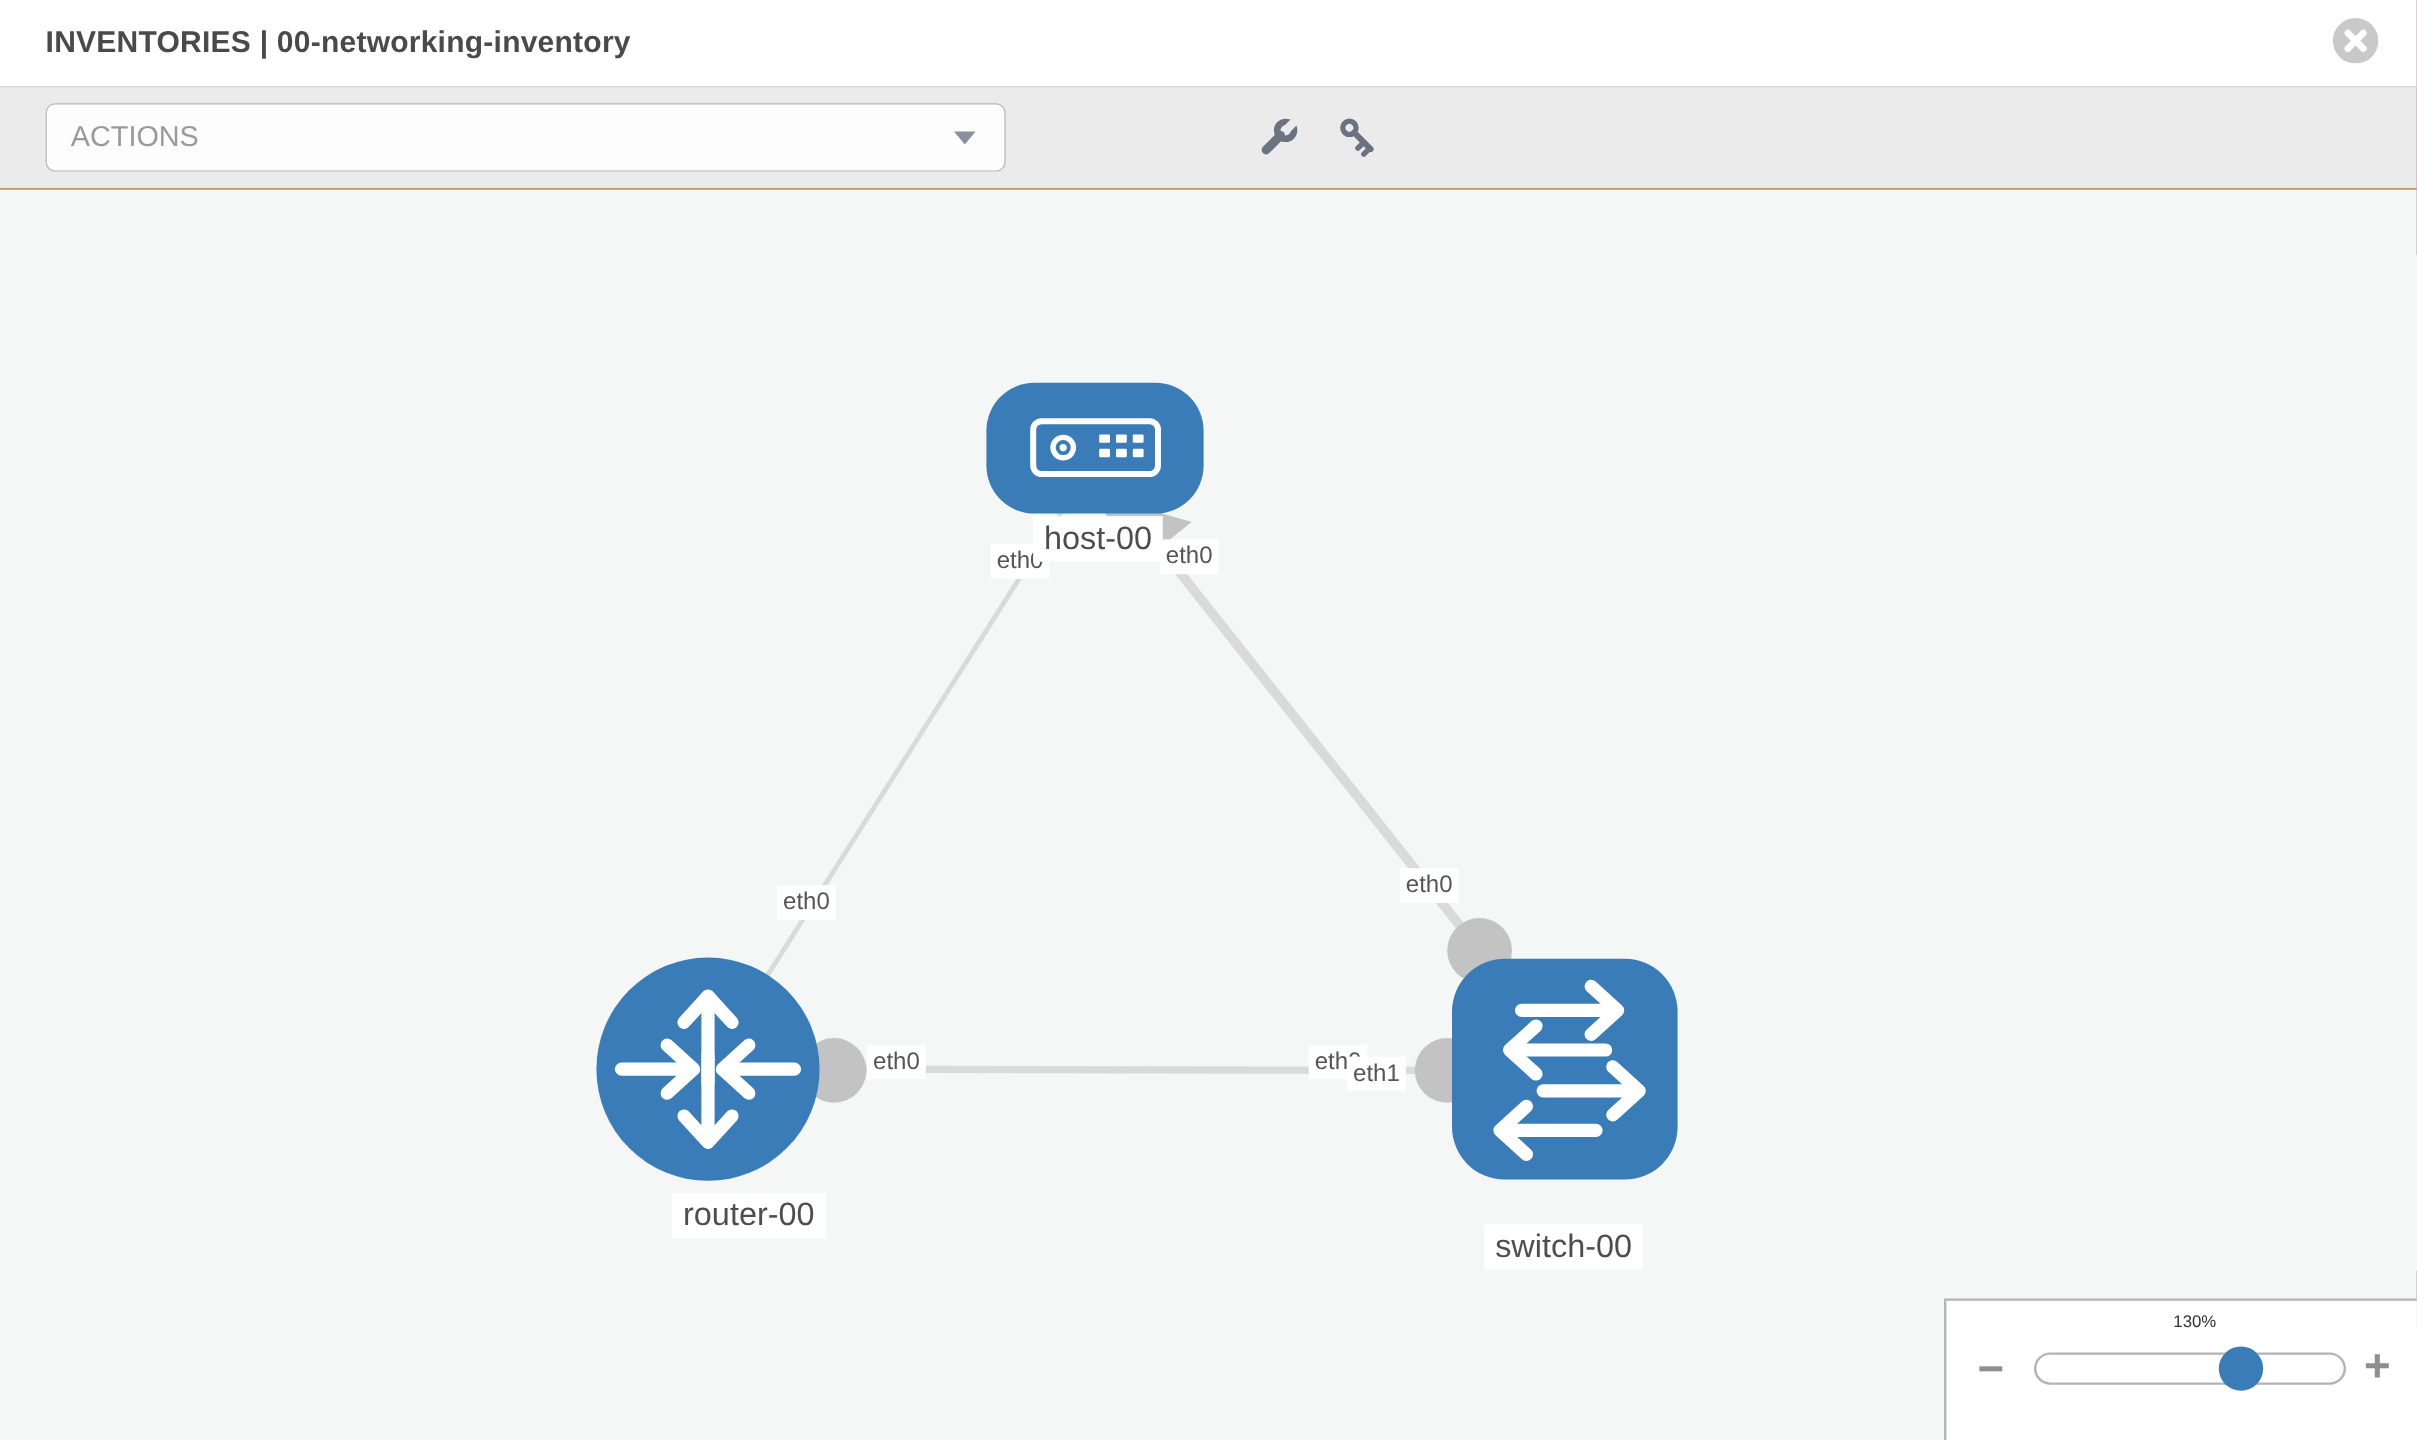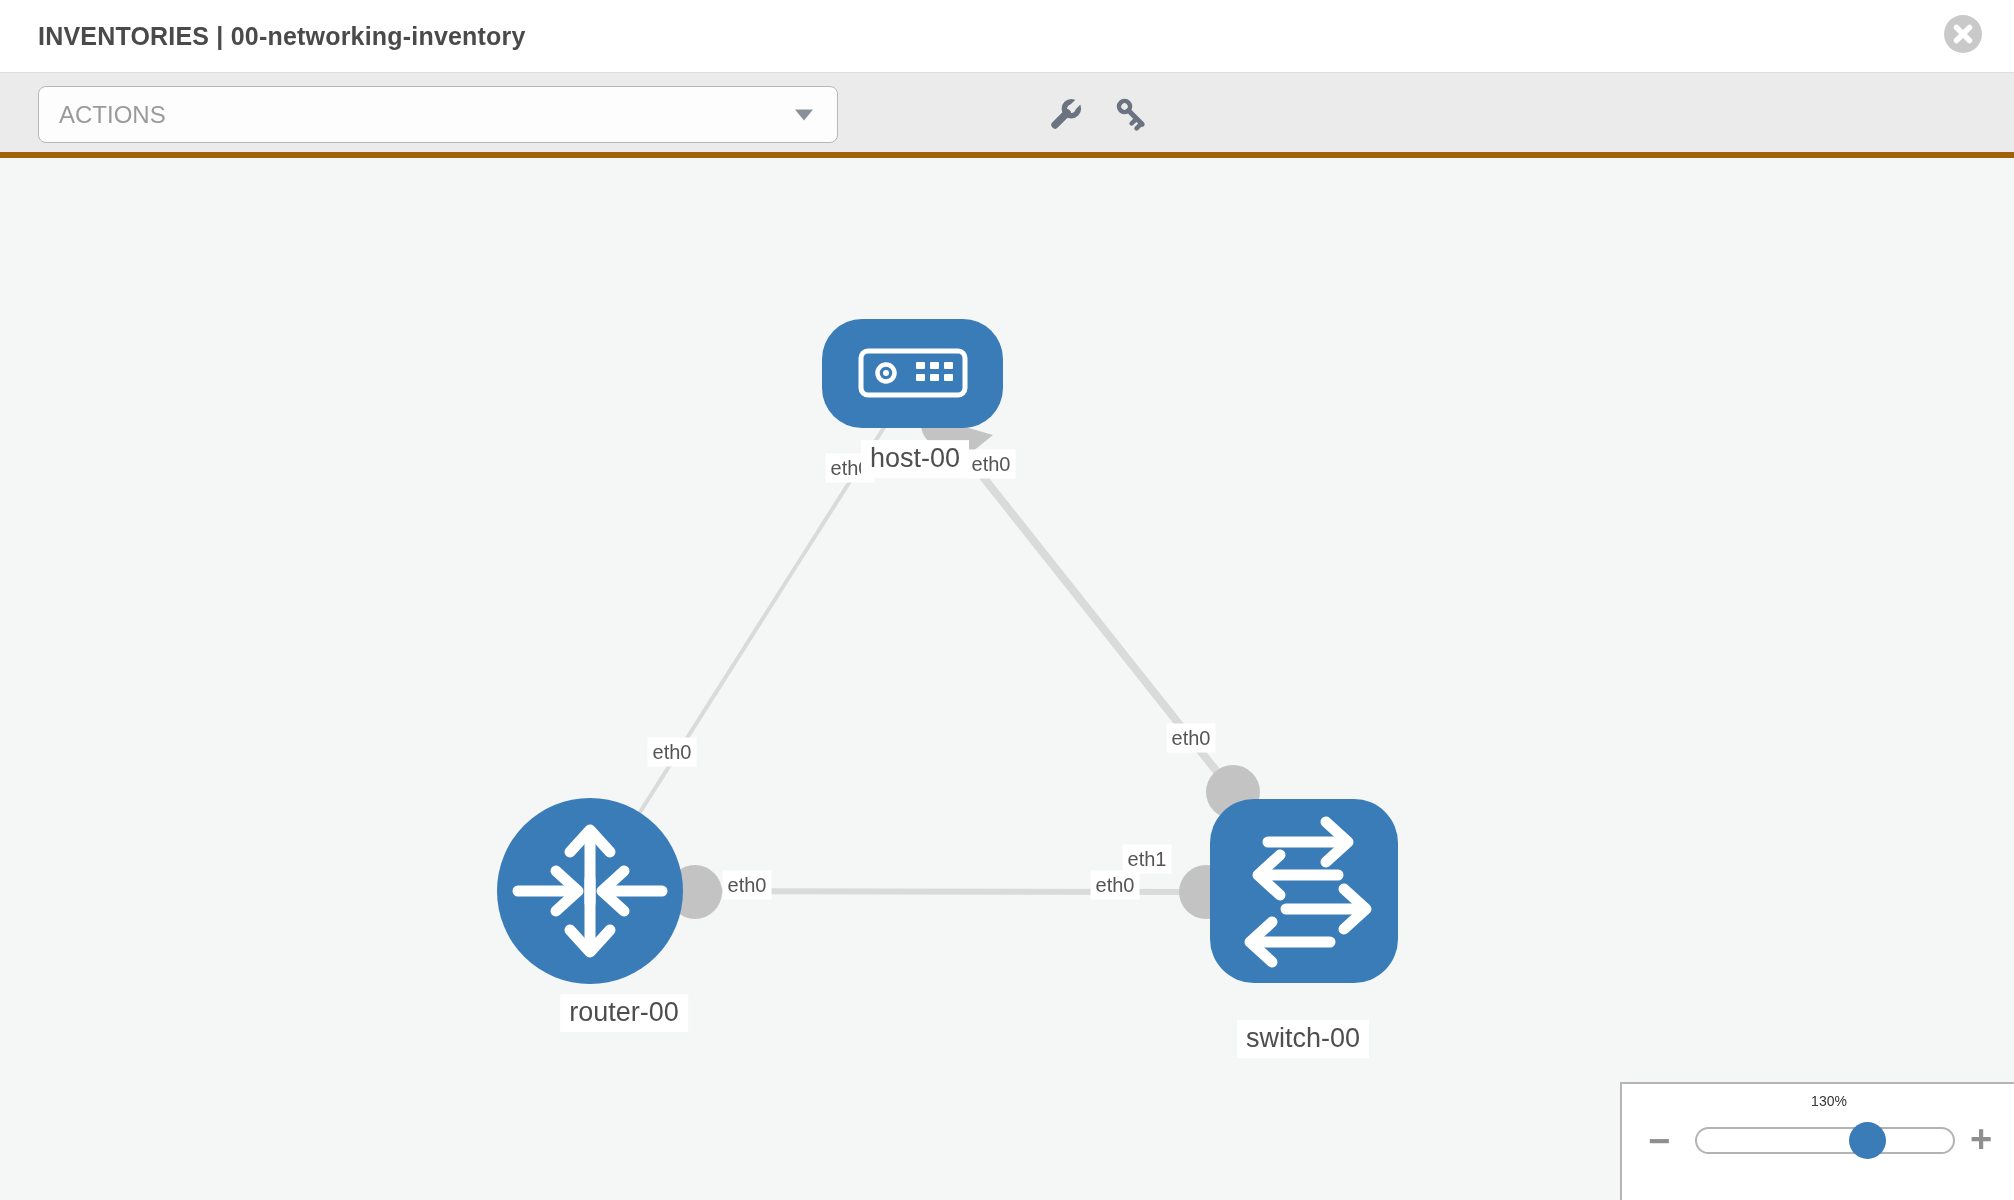--- a/index.html
+++ b/index.html
@@ -9,21 +9,21 @@
 
   
   .header { position:absolute; left:0; top:0; width:2014px; height:72px; background:#ffffff; }
   .page-title { position:absolute; left:38px; top:50%; transform:translateY(-50%);
                 font-size:25px; font-weight:bold; color:#4a4a4a; letter-spacing:0.2px; }
   .close-btn { position:absolute; left:1944px; top:15px; width:38px; height:38px;
                border:none; background:transparent; padding:0; cursor:pointer; }
 
   
   .toolbar { position:absolute; left:0; top:72px; width:2014px; height:86px;
-             background:#ebebeb; border-top:1px solid #dedede; border-bottom:6px solid #a16207; }
+             background:#ebebeb; border-top:1px solid #dedede; border-bottom:1px solid #a16207; }
   .dropdown { position:absolute; top:13px; height:57px; background:#fdfdfd;
               border:1px solid #b7b7b7; border-radius:8px; display:flex; align-items:center;
               padding-left:20px; font-size:24px; color:#9a9a9a; cursor:pointer; }
   .dd-actions { left:38px; width:800px; }
   .dd-search  { left:1183px; width:795px; }
   .chev { position:absolute; right:24px; top:50%; transform:translateY(-50%);
           width:0; height:0; border-left:9px solid transparent; border-right:9px solid transparent;
           border-top:11px solid #8a909a; }
   .icon-btn { position:absolute; top:20px; width:44px; height:44px; border:none;
               background:transparent; padding:0; cursor:pointer; }
@@ -155,23 +155,23 @@
         </g>
       </g>
     </svg>
 
     <div class="chip if-label" style="left:672px;top:594px">eth0</div>
     <div class="chip if-label" style="left:850px;top:310px">eth0</div>
     <div class="chip if-label" style="left:991px;top:306px">eth0</div>
     <div class="chip if-label" style="left:1191px;top:580px">eth0</div>
     <div class="chip if-label" style="left:747px;top:727px">eth0</div>
     <div class="chip if-label" style="left:1115px;top:727px">eth0</div>
-    <div class="chip if-label" style="left:1147px;top:701px">eth1</div>
+    <div class="chip if-label" style="left:1147px;top:737px">eth1</div>
 
-    <div class="chip node-label" style="left:915px;top:301px">host-00</div>
+    <div class="chip node-label" style="left:915px;top:291px">host-00</div>
     <div class="chip node-label" style="left:624px;top:855px">router-00</div>
     <div class="chip node-label" style="left:1303px;top:881px">switch-00</div>
   </div>
 
   <div class="zoom-panel">
     <div class="zoom-level">130%</div>
     <button class="zoom-btn zoom-minus">−</button>
     <div class="slider-track">
       <div class="slider-thumb" style="left:152px;top:-7px;position:absolute;"></div>
     </div>

